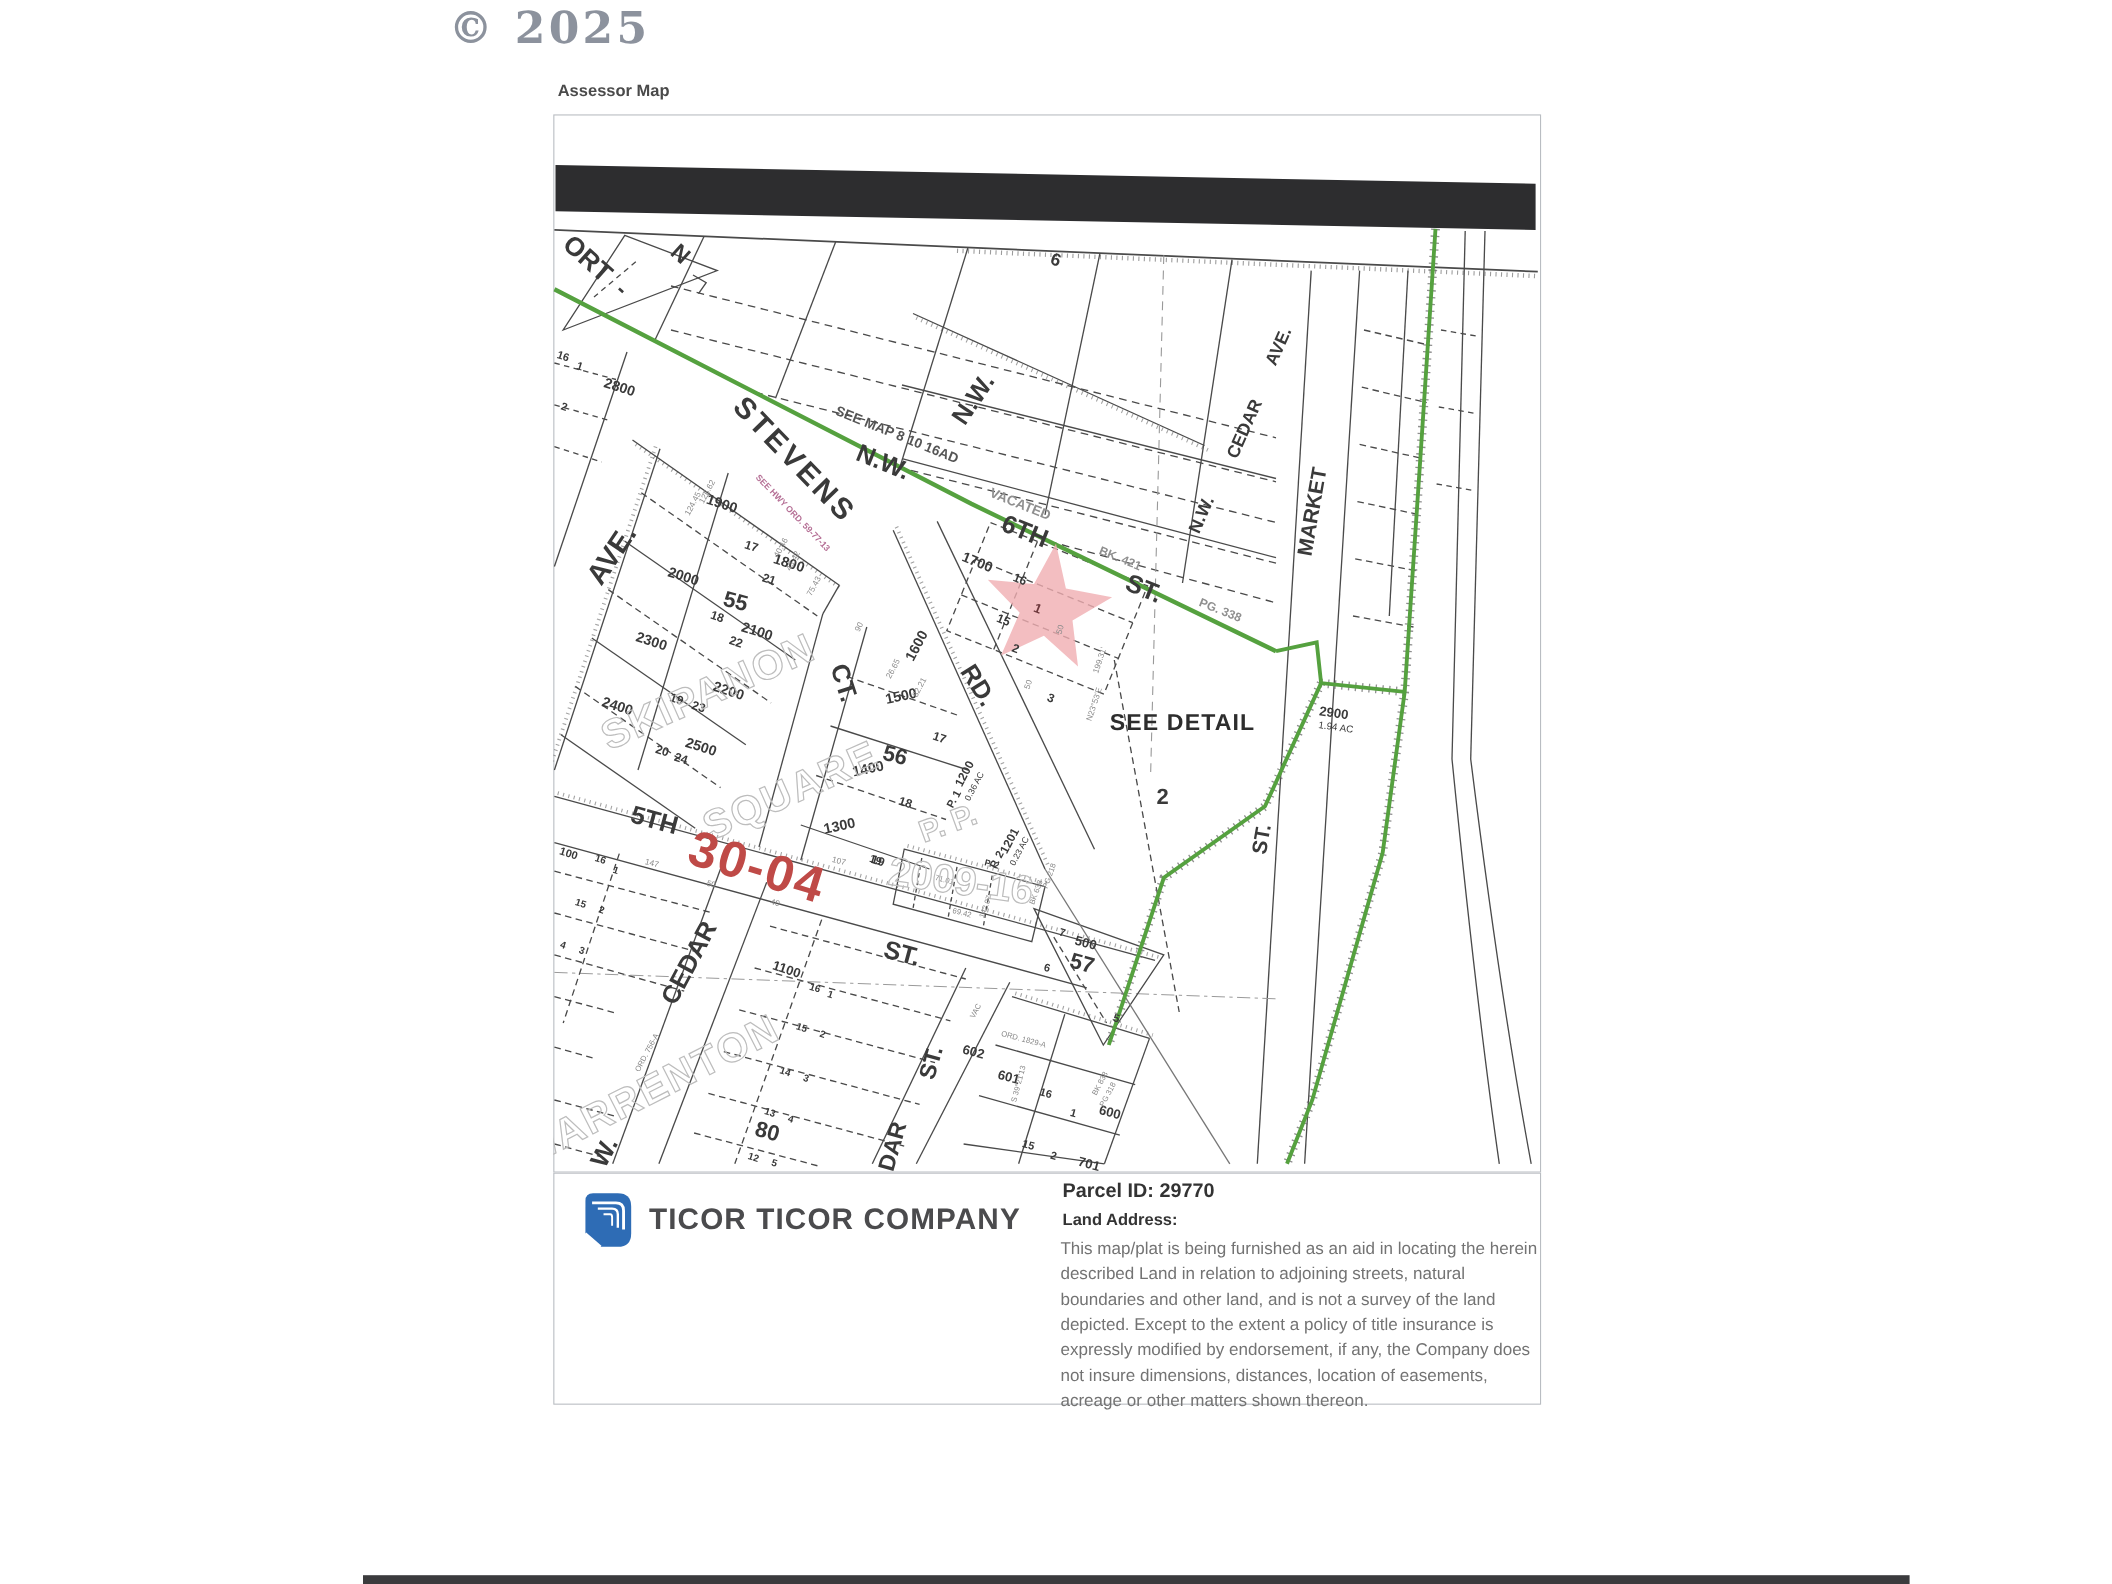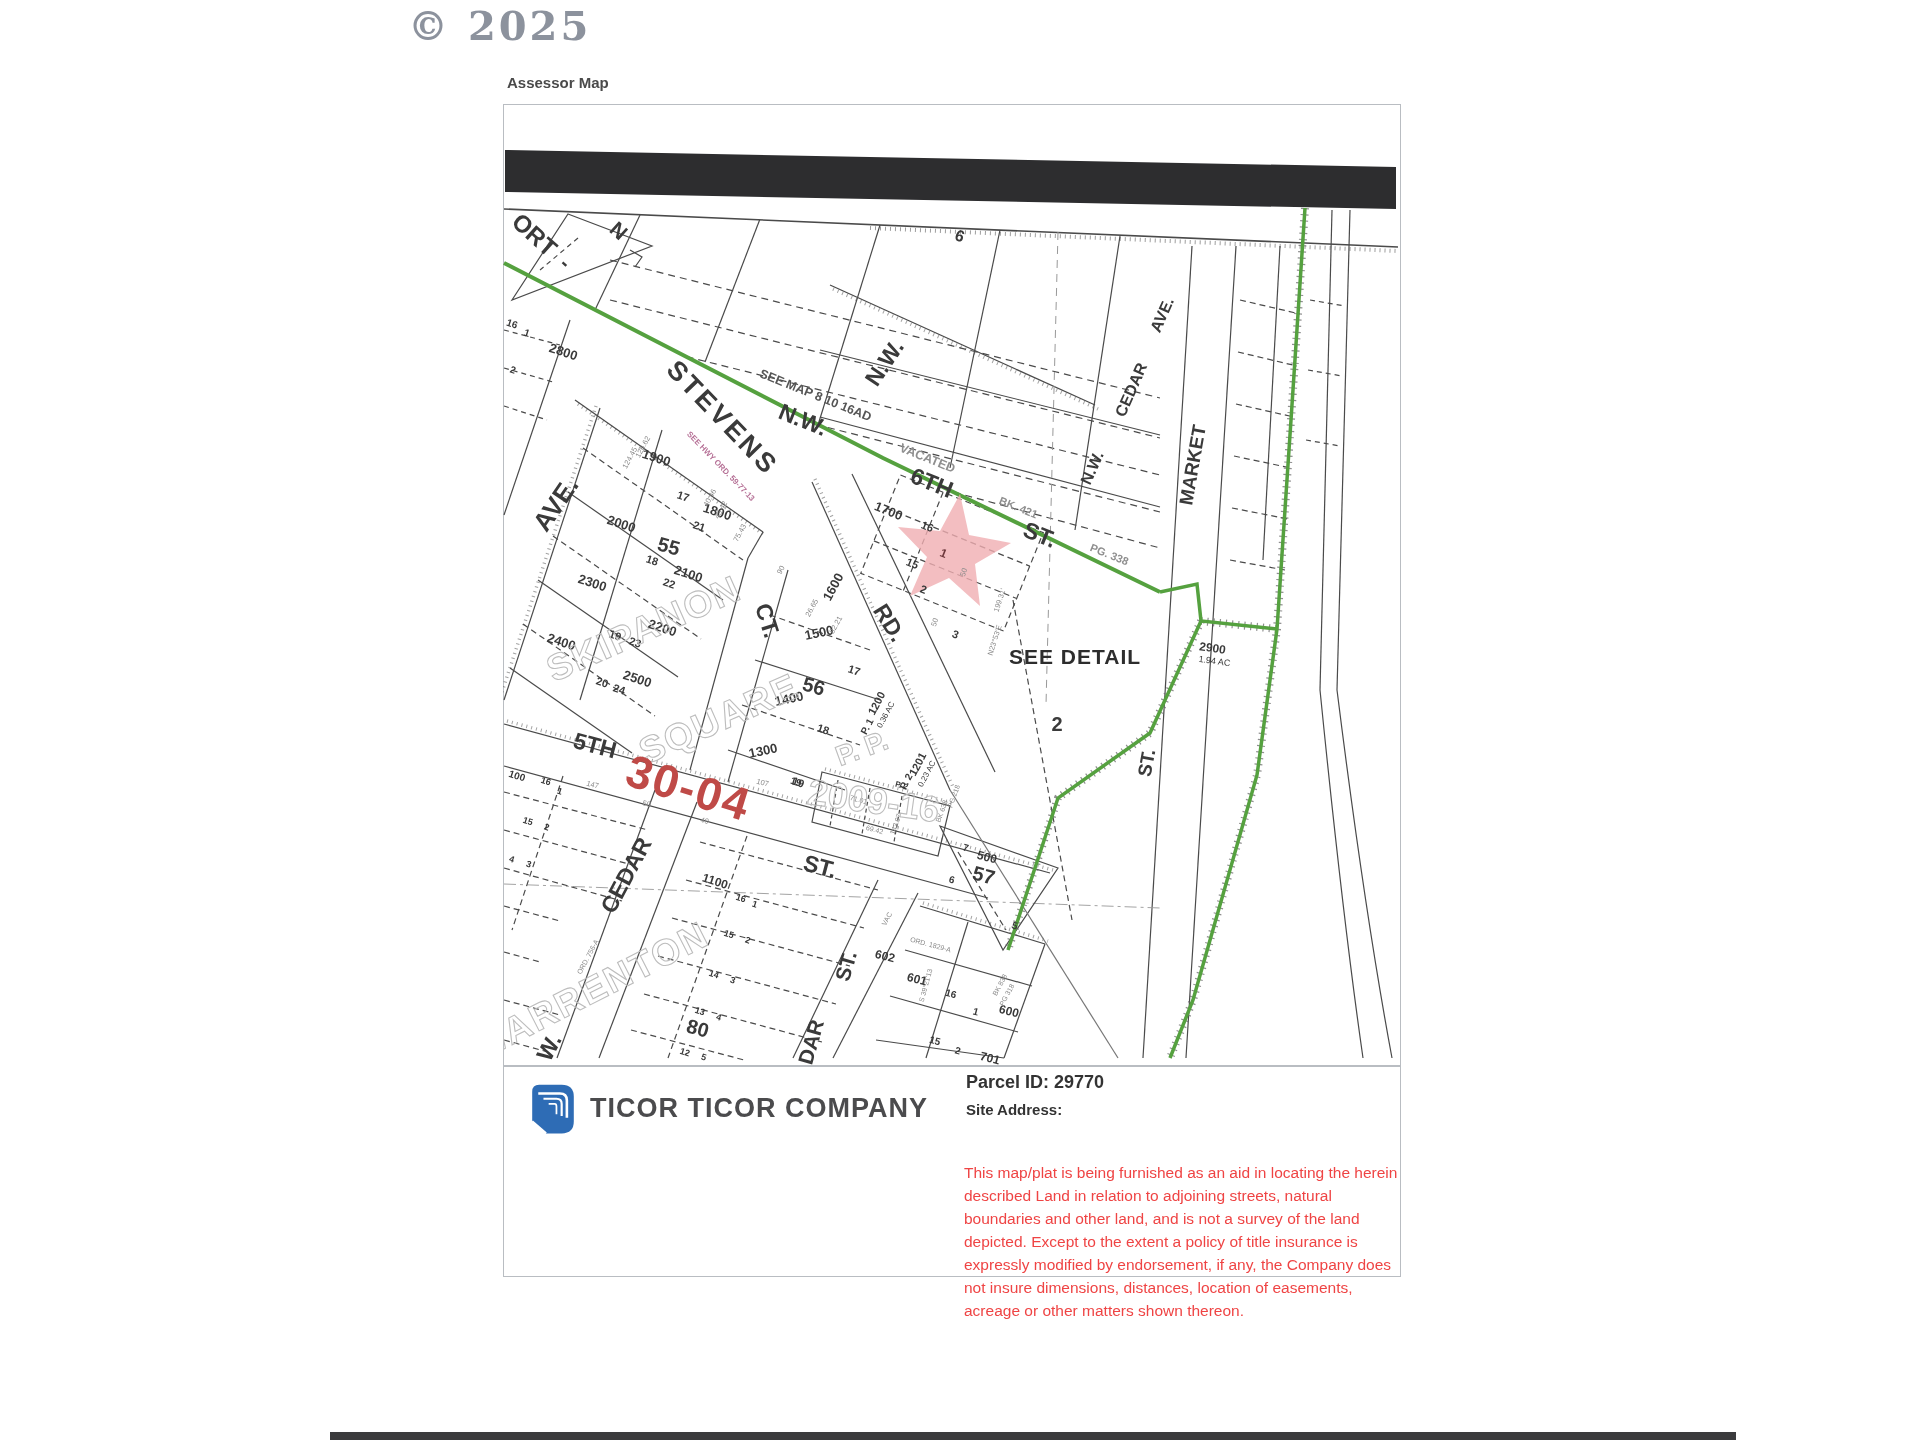--- a/index.html
+++ b/index.html
@@ -12,21 +12,21 @@
             background:#fff;border:1px solid #b9bdc2;box-sizing:border-box;}
   .footer-card{position:absolute;left:503px;top:1066px;width:898px;height:211px;
                background:#fff;border:1px solid #b9bdc2;box-sizing:border-box;}
   .map-svg{position:absolute;left:503px;top:104px;}
   .company-name{position:absolute;left:590px;top:1093px;font-size:27px;font-weight:700;
                 color:#4b4b4d;letter-spacing:1px;}
   .logo{position:absolute;left:527px;top:1081px;}
   .parcel-id{position:absolute;left:966px;top:1072px;font-size:18px;font-weight:700;color:#333;}
   .site-address{position:absolute;left:966px;top:1101px;font-size:15px;font-weight:700;color:#333;}
   .disclaimer{position:absolute;left:964px;top:1124px;width:445px;font-size:15.5px;
-              line-height:23px;color:#ef4444;margin-top:37px;}
+              line-height:23px;color:#737373;}
   .bottom-strip{position:absolute;left:330px;top:1432px;width:1590px;height:8px;background:#3b3b3d;}
   text{font-family:"Liberation Sans", sans-serif;}
   .wm{fill:none;stroke:#bdbdbd;stroke-width:1.1;font-weight:700;}
 </style>
 </head>
 <body>
 
 <div id="page">
 
   <div class="copyright">© 2025</div>
@@ -331,17 +331,17 @@
   <svg class="logo" width="52" height="58" viewBox="0 0 60 66">
     <path d="M6,12 Q6,4 14,4 H40 Q54,4 54,18 V46 Q54,60 40,60 H22 L6,46 Z" fill="#2e6cb5"></path>
     <path d="M13,14 H38 Q46,14 46,22 V42" stroke="#ffffff" stroke-width="3" fill="none"></path>
     <path d="M19,20 H34 Q40,20 40,26 V40" stroke="#ffffff" stroke-width="2.5" fill="none"></path>
     <path d="M25,26 H32 Q34,26 34,29 V38" stroke="#ffffff" stroke-width="2" fill="none"></path>
     <path d="M6,46 L22,60" stroke="#ffffff" stroke-width="2.5"></path>
   </svg>
 
   <div class="company-name">TICOR TICOR COMPANY</div>
   <div class="parcel-id">Parcel ID: 29770</div>
-  <div class="site-address">Site Address:</div>
+  <div class="site-address">Land Address:</div>
   <div class="disclaimer">This map/plat is being furnished as an aid in locating the herein described Land in relation to adjoining streets, natural boundaries and other land, and is not a survey of the land depicted. Except to the extent a policy of title insurance is expressly modified by endorsement, if any, the Company does not insure dimensions, distances, location of easements, acreage or other matters shown thereon.</div>
 
   <div class="bottom-strip"></div>
 </div>
 
 </body></html>

